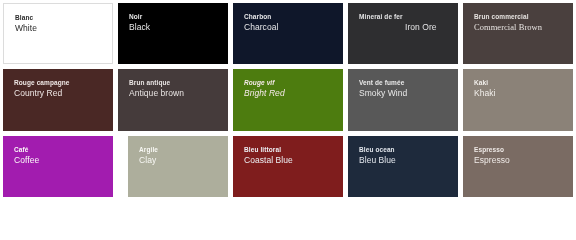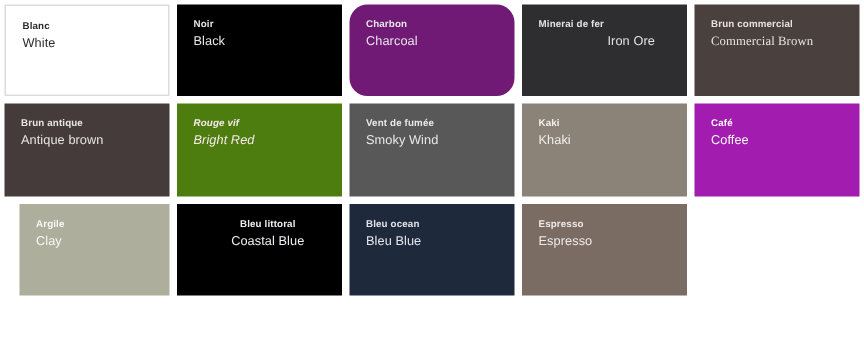--- a/index.html
+++ b/index.html
@@ -55,31 +55,35 @@
 
 <div id="swatch-grid">
     <div class="swatch bordered" style="background-color: rgb(255, 255, 255);">
       <span class="swatch-name-fr" style="color: rgb(43, 43, 43);">Blanc</span>
       <span class="swatch-name-en" style="color: rgb(43, 43, 43);">White</span>
     </div>
     <div class="swatch" style="background-color: rgb(0, 0, 0);">
       <span class="swatch-name-fr" style="color: rgb(232, 232, 232);">Noir</span>
       <span class="swatch-name-en" style="color: rgb(232, 232, 232);">Black</span>
     </div>
-    <div class="swatch" style="background-color: #701a75; border-radius: 12px;">
+    <div class="swatch" style="background-color: #0f172a;">
       <span class="swatch-name-fr" style="color: rgb(230, 231, 233);">Charbon</span>
       <span class="swatch-name-en" style="color: rgb(230, 231, 233);">Charcoal</span>
     </div>
     <div class="swatch" style="background-color: rgb(46, 46, 48);">
       <span class="swatch-name-fr" style="color: rgb(227, 227, 228);">Minerai de fer</span>
       <span class="swatch-name-en" style="color: rgb(227, 227, 228); padding-left: 46px;">Iron Ore</span>
     </div>
     <div class="swatch" style="background-color: rgb(74, 64, 62);">
       <span class="swatch-name-fr" style="color: rgb(230, 226, 224);">Brun commercial</span>
       <span class="swatch-name-en" style="color: rgb(230, 226, 224); font-family: Liberation Serif, serif;">Commercial Brown</span>
+    </div>
+    <div class="swatch" style="background-color: rgb(74, 40, 37);">
+      <span class="swatch-name-fr" style="color: rgb(239, 231, 229);">Rouge campagne</span>
+      <span class="swatch-name-en" style="color: rgb(239, 231, 229);">Country Red</span>
     </div>
     <div class="swatch" style="background-color: rgb(69, 59, 59);">
       <span class="swatch-name-fr" style="color: rgb(232, 228, 227);">Brun antique</span>
       <span class="swatch-name-en" style="color: rgb(232, 228, 227);">Antique brown</span>
     </div>
     <div class="swatch" style="background-color: #4d7c0f; font-style: italic;">
       <span class="swatch-name-fr" style="color: rgb(246, 234, 234);">Rouge vif</span>
       <span class="swatch-name-en" style="color: rgb(246, 234, 234);">Bright Red</span>
     </div>
     <div class="swatch" style="background-color: rgb(88, 88, 88);">
@@ -91,21 +95,21 @@
       <span class="swatch-name-en" style="color: rgb(242, 239, 235);">Khaki</span>
     </div>
     <div class="swatch" style="background-color: #a21caf;">
       <span class="swatch-name-fr" style="color: rgb(251, 250, 248);">Café</span>
       <span class="swatch-name-en" style="color: rgb(251, 250, 248);">Coffee</span>
     </div>
     <div class="swatch" style="background-color: rgb(173, 174, 156); margin-left: 10px;">
       <span class="swatch-name-fr" style="color: rgb(248, 248, 244);">Argile</span>
       <span class="swatch-name-en" style="color: rgb(248, 248, 244);">Clay</span>
     </div>
-    <div class="swatch" style="background-color: #000000; text-align: center;">
+    <div class="swatch" style="background-color: #7f1d1d;">
       <span class="swatch-name-fr" style="color: rgb(236, 239, 243);">Bleu littoral</span>
       <span class="swatch-name-en" style="color: rgb(236, 239, 243);">Coastal Blue</span>
     </div>
     <div class="swatch" style="background-color: rgb(30, 42, 60);">
       <span class="swatch-name-fr" style="color: rgb(226, 230, 236);">Bleu ocean</span>
       <span class="swatch-name-en" style="color: rgb(226, 230, 236);">Bleu Blue</span>
     </div>
     <div class="swatch" style="background-color: rgb(122, 107, 99);">
       <span class="swatch-name-fr" style="color: rgb(239, 234, 231);">Espresso</span>
       <span class="swatch-name-en" style="color: rgb(239, 234, 231);">Espresso</span>

